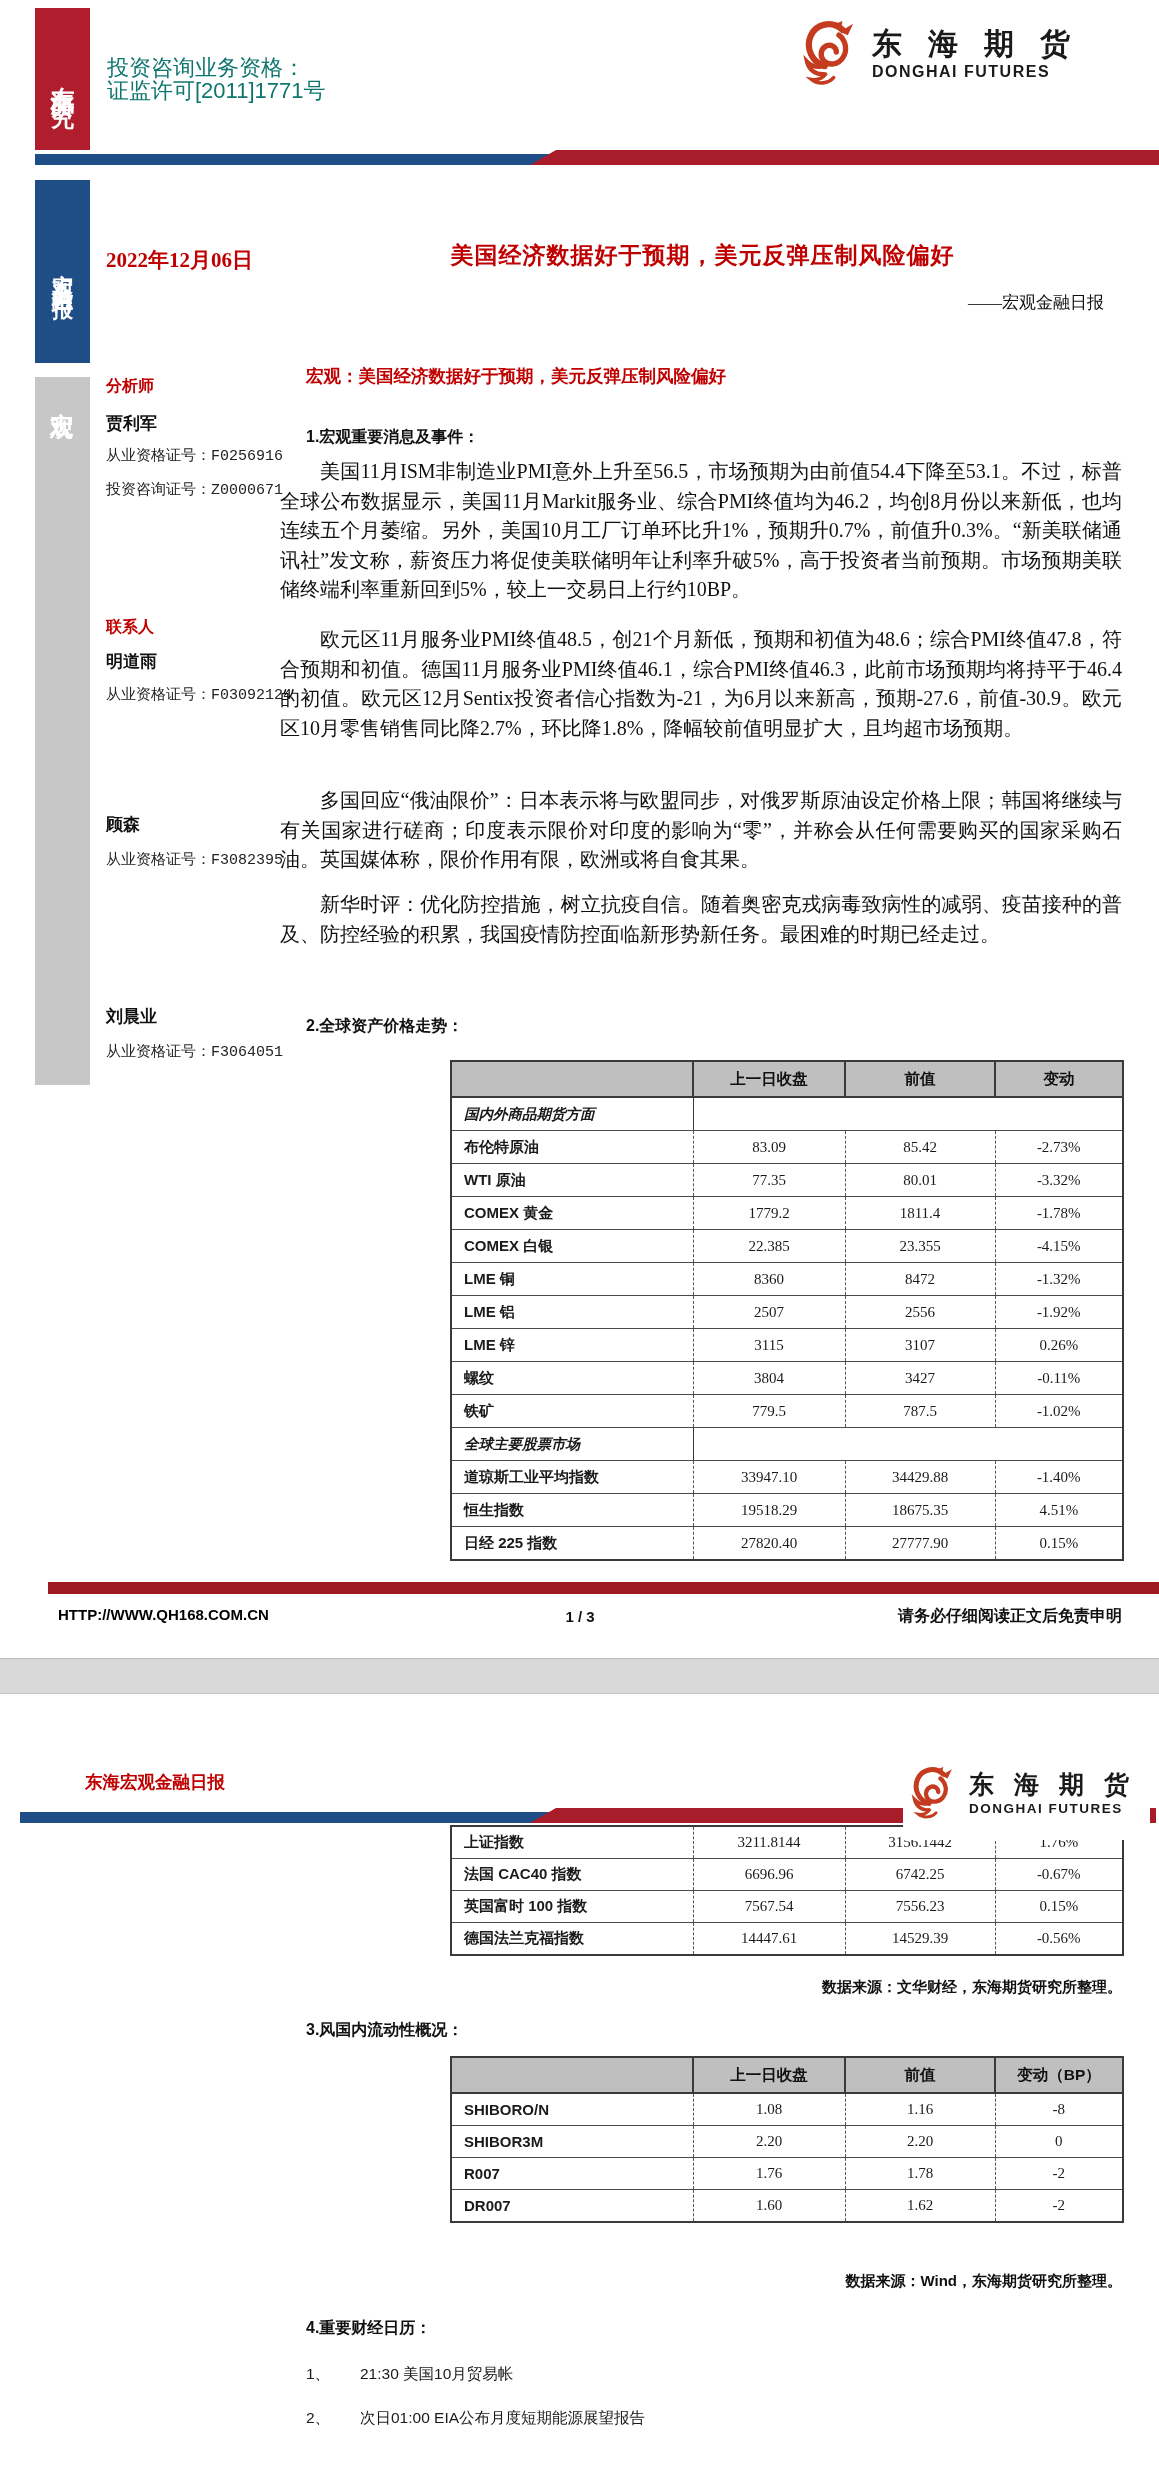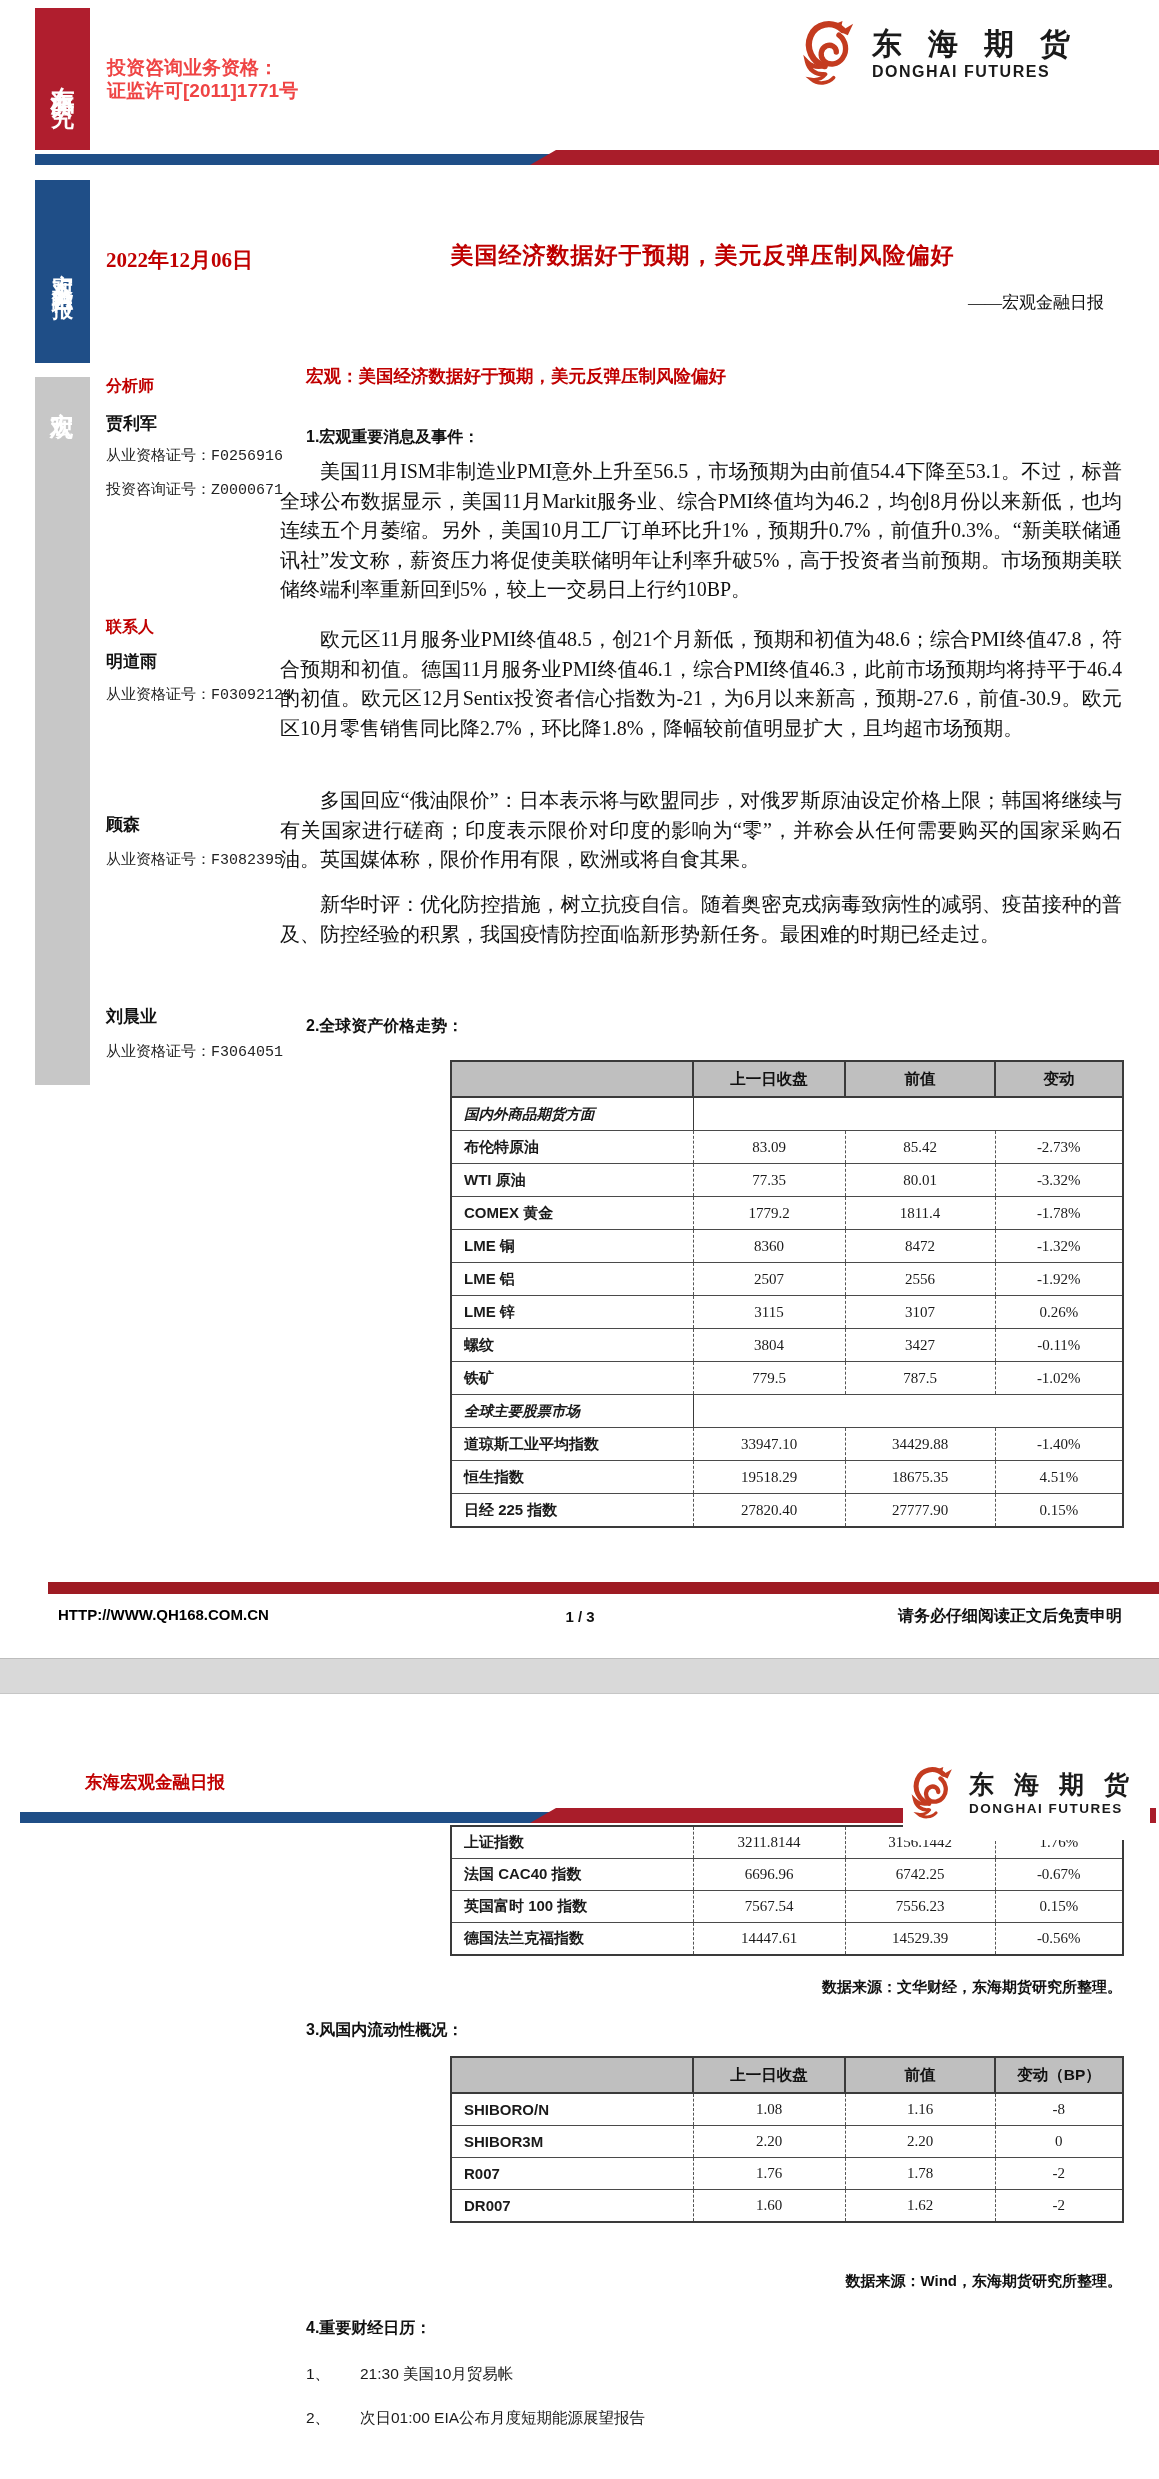--- a/index.html
+++ b/index.html
@@ -12,21 +12,21 @@
           writing-mode:vertical-rl;text-orientation:upright;
           color:#fff;font-weight:bold;}
   .red-block{left:35px;top:8px;width:55px;height:142px;background:#B01E2E;
              font-size:24px;letter-spacing:6px;}
   .blue-block{left:35px;top:180px;width:55px;height:183px;background:#1F4E87;
               font-size:21px;letter-spacing:5px;}
   .gray-block{left:35px;top:377px;width:55px;height:708px;background:#C7C7C7;
               font-size:23px;letter-spacing:6px;justify-content:flex-start;padding-top:16px;box-sizing:border-box;}
 
   
-  .license{left:107px;top:56px;color:#ef4444;font-weight:bold;font-size:19px;line-height:23px;}
+  .license{left:107px;top:56px;color:#0f766e;font-weight:normal;font-size:22px;line-height:23px;}
   .logo{display:flex;align-items:center;gap:10px;background:#fff;}
   .logo1{left:800px;top:14px;width:345px;height:80px;}
   .logo2{left:903px;top:1748px;width:247px;height:92px;z-index:5;padding-left:6px;box-sizing:border-box;}
   .logo-texts{display:flex;flex-direction:column;justify-content:center;}
   .logo-cn{font-size:30px;font-weight:bold;color:#1a1a1a;letter-spacing:26px;white-space:nowrap;line-height:36px;}
   .logo2 .logo-cn{font-size:25px;letter-spacing:20px;line-height:30px;}
   .logo-en{font-size:16px;font-weight:bold;color:#1a1a1a;letter-spacing:1.5px;white-space:nowrap;line-height:20px;}
   .logo2 .logo-en{font-size:13.5px;}
 
   .bar-blue1{left:35px;top:154px;width:523px;height:11px;background:#1F4E87;}
@@ -202,20 +202,26 @@
         <td>80.01</td>
         <td>-3.32%</td>
       </tr>
         <tr class="">
         <td>COMEX 黄金</td>
         <td>1779.2</td>
         <td>1811.4</td>
         <td>-1.78%</td>
       </tr>
         <tr class="">
+        <td>COMEX 白银</td>
+        <td>22.385</td>
+        <td>23.355</td>
+        <td>-4.15%</td>
+      </tr>
+        <tr class="">
         <td>LME 铜</td>
         <td>8360</td>
         <td>8472</td>
         <td>-1.32%</td>
       </tr>
         <tr class="">
         <td>LME 铝</td>
         <td>2507</td>
         <td>2556</td>
         <td>-1.92%</td>

